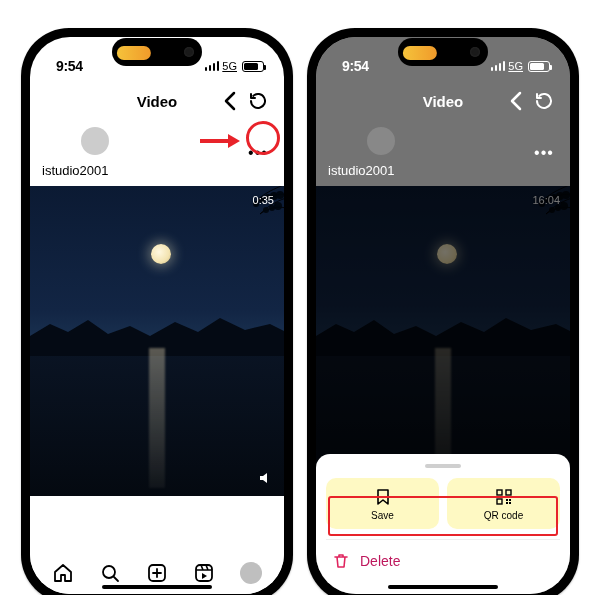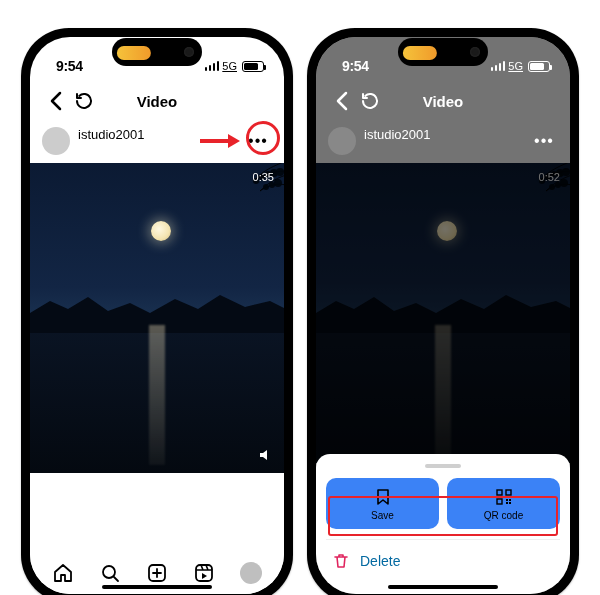--- a/index.html
+++ b/index.html
@@ -82,32 +82,32 @@
   .battery::after{ content:""; position:absolute; right:-3px; top:3px; width:2px; height:5px; background:#000; border-radius:0 1px 1px 0;}
   .battery .fill{ position:absolute; left:1px; top:1px; bottom:1px; width:70%; background:#000; border-radius:1.5px;}
   .pill-indicator {
     width:34px; height:14px; border-radius:8px;
     background: linear-gradient(90deg,#f5c33b,#f09a2a);
     position:absolute; top:18px; left:50%; transform:translateX(-118%);
     z-index:51;
   }
   
   .header {
-    display:flex; align-items:center; justify-content:flex-start;
+    display:flex; align-items:center; justify-content:flex-end;
     padding: 6px 12px 8px;
     position:relative; z-index:2;
   }
   .header .title { font-size:15px; font-weight:600; position:absolute; left:0; right:0; text-align:center; pointer-events:none;}
   .icon-btn { width:28px; height:28px; display:flex; align-items:center; justify-content:center; }
   
   .user-row {
     display:flex; align-items:center; justify-content:space-between;
     padding: 4px 12px 8px; position:relative; z-index:2;
   }
-  .user-left { display:flex; align-items:flex-start; gap:8px; }
+  .user-left { display:flex; align-items:flex-end; gap:8px;flex-direction:column; }
   .avatar { width:28px; height:28px; border-radius:50%; background:#ccc; }
   .username { font-size:13px; font-weight:500; }
   .more-dots { font-size:16px; letter-spacing:1px; line-height:1; }
   
   .video {
     position:relative;
     width:100%;
     height: 310px;
     overflow:hidden;
   }
@@ -164,32 +164,32 @@
     position:absolute; inset:0; background:rgba(0,0,0,.55); z-index:5;
   }
   .sheet {
     position:absolute; left:0; right:0; bottom:0;
     background:#fff; border-radius:14px 14px 0 0;
     padding: 8px 10px 12px; z-index:10;
   }
   .grab { width:36px; height:4px; background:#cfcfcf; border-radius:3px; margin:2px auto 10px;}
   .sheet-row1 { display:flex; gap:8px; margin-bottom:10px;}
   .tile {
-    flex:1; background:#3b82f6; border-radius:10px;
+    flex:1; background:#fef9c3; border-radius:10px;
     display:flex; flex-direction:column; align-items:center; justify-content:center;
     padding:10px 4px 8px; gap:4px;
   }
   .tile .tlabel { font-size:10px; font-weight:500; }
   .sheet-item {
     display:flex; align-items:center; gap:10px;
     padding:12px 6px; font-size:14px;
     border-top:1px solid #eee;
   }
   .sheet-item:first-of-type { border-top:none; }
-  .sheet-item.delete { color:#0369a1; }
+  .sheet-item.delete { color:#be185d; }
   .ann-rect {
     position:absolute; border:2.5px solid #e8232a; border-radius:3px;
     left:12px; right:12px; height:40px; bottom:58px; z-index:20; pointer-events:none;
   }
   
   .screen.dimmed .status, .screen.dimmed .header, .screen.dimmed .user-row { color:#fff; }
   .screen.dimmed .status { z-index:7; }
   .screen.dimmed .header, .screen.dimmed .user-row { z-index:7; }
   .screen.dimmed .dots-signal .d { background:#fff; }
   .screen.dimmed .battery { border-color:#fff; }
@@ -374,21 +374,21 @@
               <circle cx="60" cy="26" r="3"></circle>
               <circle cx="66" cy="24" r="3"></circle>
               <circle cx="72" cy="22" r="4"></circle>
             </g>
           </svg>
         <div class="moon"></div>
         <svg class="mtn" viewBox="0 0 260 50" preserveAspectRatio="none">
             <path d="M0 30 L20 18 L38 26 L58 14 L78 28 L100 20 L120 30 L145 16 L168 26 L190 12 L215 24 L240 18 L260 28 L260 50 L0 50 Z" fill="#040a14"></path>
           </svg>
         <div class="refl"></div>
-        <div class="ts">0:52</div>
+        <div class="ts">16:04</div>
       </div>
 
       <div class="dim"></div>
 
       <div class="sheet">
         <div class="grab"></div>
         <div class="sheet-row1">
           <div class="tile">
             <svg width="18" height="18" viewBox="0 0 18 18">
                 <path d="M4 2h10v14l-5-4-5 4V2z" stroke="#000" stroke-width="1.6" fill="none" stroke-linejoin="round"></path>

